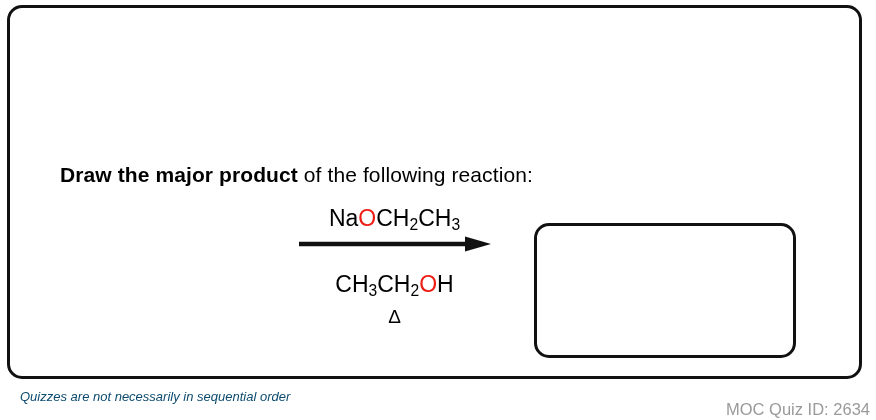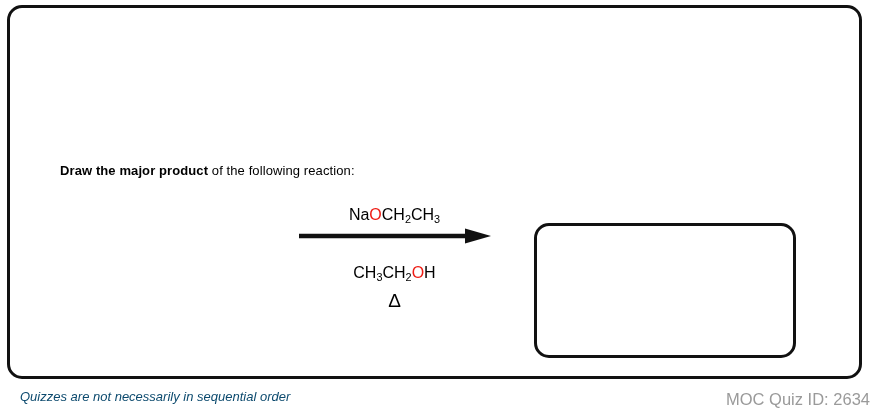--- a/index.html
+++ b/index.html
@@ -27,21 +27,21 @@
     border-radius: 15px;
     background: #ffffff;
     box-sizing: border-box;
   }
 
   
   #question-prompt {
     position: absolute;
     left: 50px;
     top: 155px;
-    font-size: 13px;
+    font-size: 21px;
     color: #000000;
     white-space: nowrap;
     letter-spacing: 0.1px;
   }
   #question-prompt .bold {
     font-weight: bold;
   }
 
   
   #reaction-scheme {
@@ -66,21 +66,21 @@
 
   
   #reagent-block {
     position: absolute;
     left: 272px;
     top: 8px;
     width: 225px;
     text-align: center;
   }
   .reagent-line {
-    font-size: 16px;
+    font-size: 23px;
     color: #000000;
     line-height: 1.12;
     white-space: nowrap;
   }
   .reagent-line sub {
     font-size: 0.68em;
     vertical-align: baseline;
     position: relative;
     top: 0.28em;
   }
@@ -121,21 +121,21 @@
     left: 20px;
     top: 389px;
     font-size: 13px;
     font-style: italic;
     color: #0c4a6e;
     white-space: nowrap;
   }
   #footer-quiz-id {
     position: absolute;
     right: 6px;
-    top: 390px;
+    top: 400px;
     font-size: 16.5px;
     color: #9a9a9a;
     white-space: nowrap;
   }
 </style>
 </head>
 <body>
 
 <div id="quiz-card">
 

